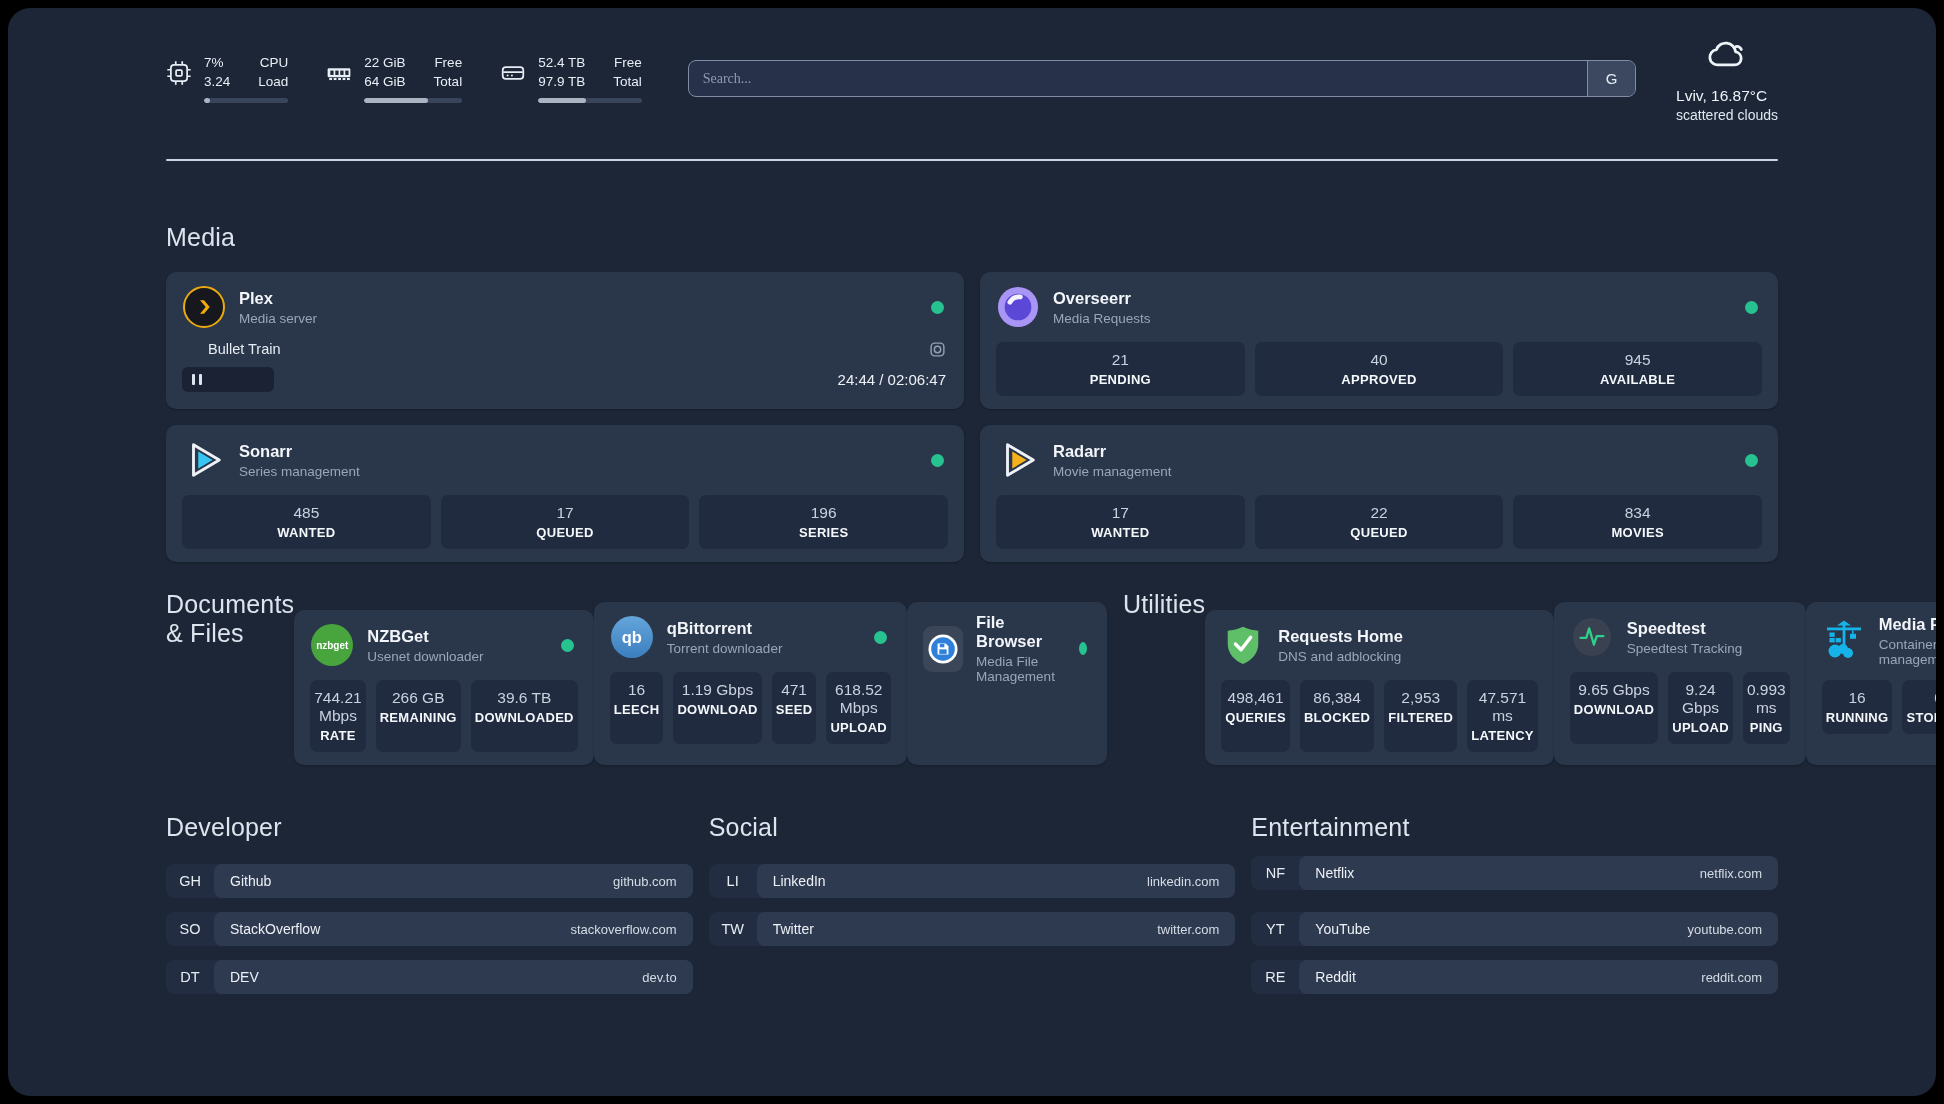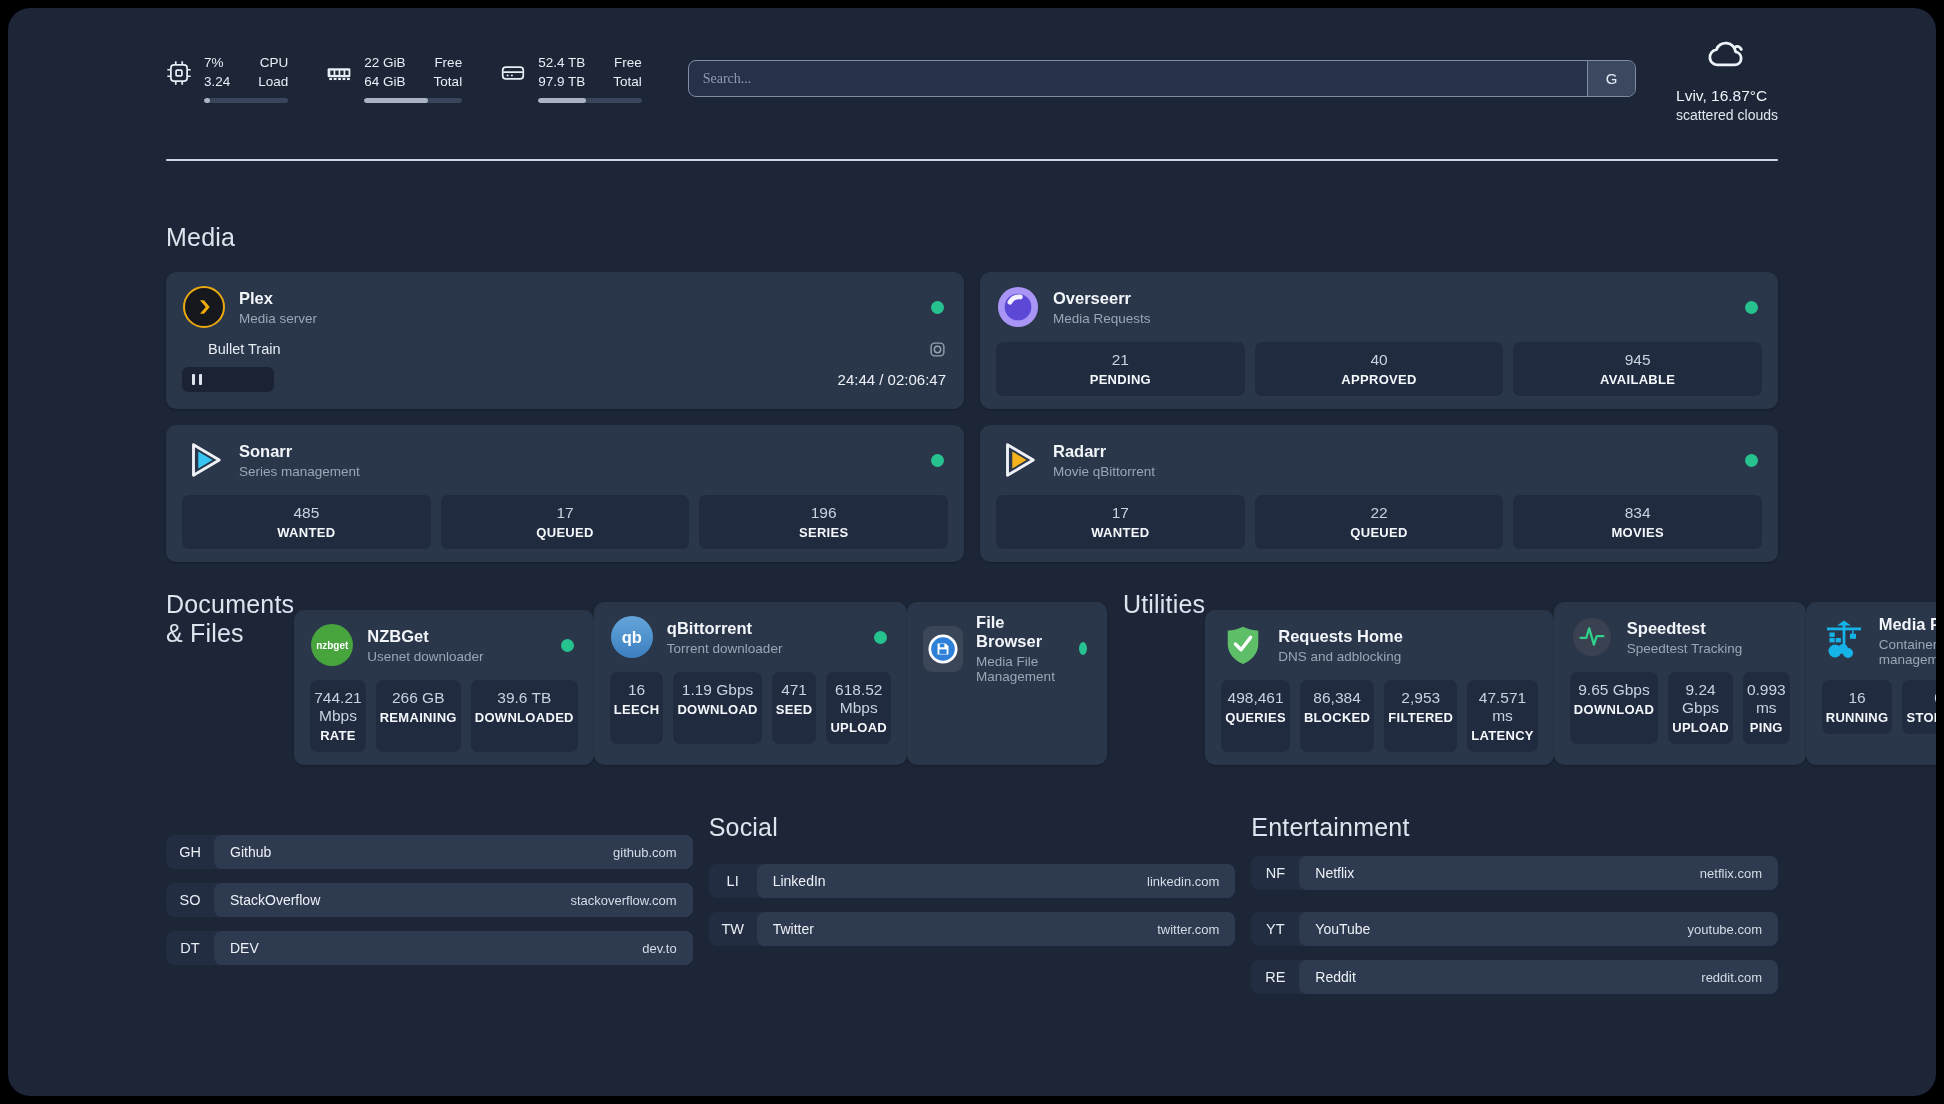--- a/index.html
+++ b/index.html
@@ -283,21 +283,21 @@
     <div class="card">
       <div class="card-head">
         <div class="app-icon">
             <svg width="42" height="42" viewBox="0 0 44 44">
           <path d="M11 6 L38 22 L11 38 Z" fill="none" stroke="#eef2f7" stroke-width="3" stroke-linejoin="round"></path>
           <path d="M16 13 L31 22 L16 31 Z" fill="#f6b21d"></path>
         </svg>
           </div>
         <div class="app-names">
           <span class="app-name">Radarr</span>
-          <span class="app-desc">Movie qBittorrent</span>
+          <span class="app-desc">Movie management</span>
         </div>
         <div class="dot"></div>
       </div>
       <div class="tiles">
         <div class="tile">
           <div class="tile-v">17</div>
           <div class="tile-l">WANTED</div>
           </div>
         <div class="tile">
           <div class="tile-v">22</div>
@@ -500,20 +500,21 @@
             <div class="tile-l">TOTAL</div>
             </div>
         </div>
       </div>
     </div>
   </div>
 
   <div class="bm-grid">
 
     <div class="bm-col">
+      <div class="sec-title">Developer</div>
       <div class="bm-row first">
         <div class="bm-abbr">GH</div>
         <div class="bm-bar">
           <span class="bm-name">Github</span>
           <span class="bm-url">github.com</span>
         </div>
       </div>
       <div class="bm-row">
         <div class="bm-abbr">SO</div>
         <div class="bm-bar">

